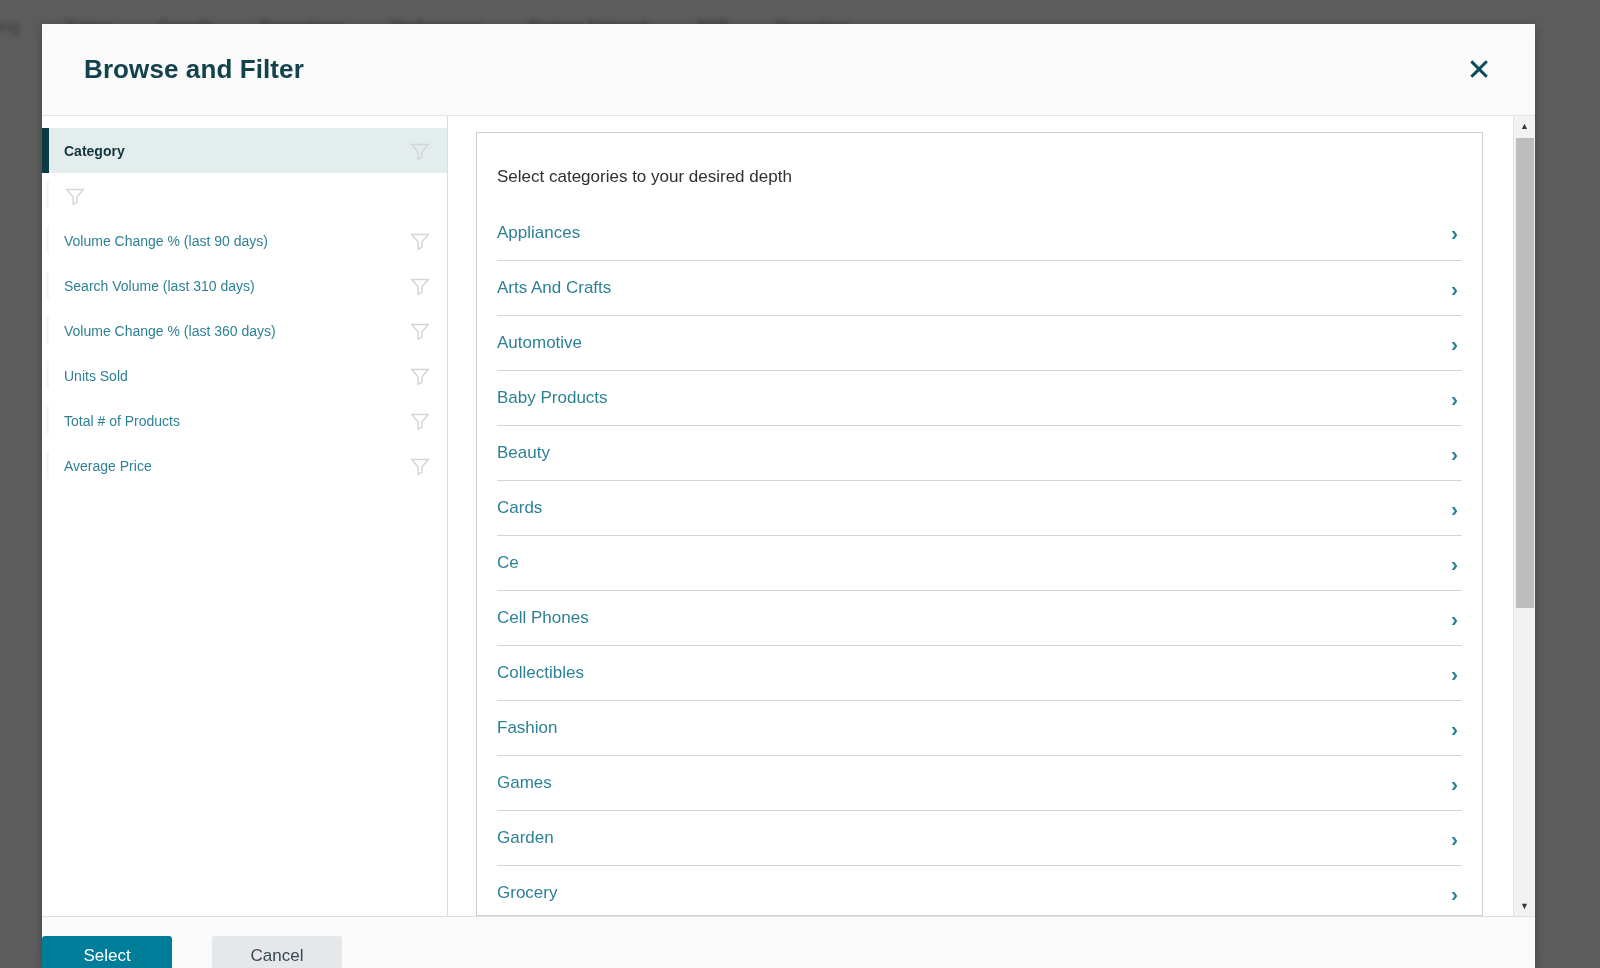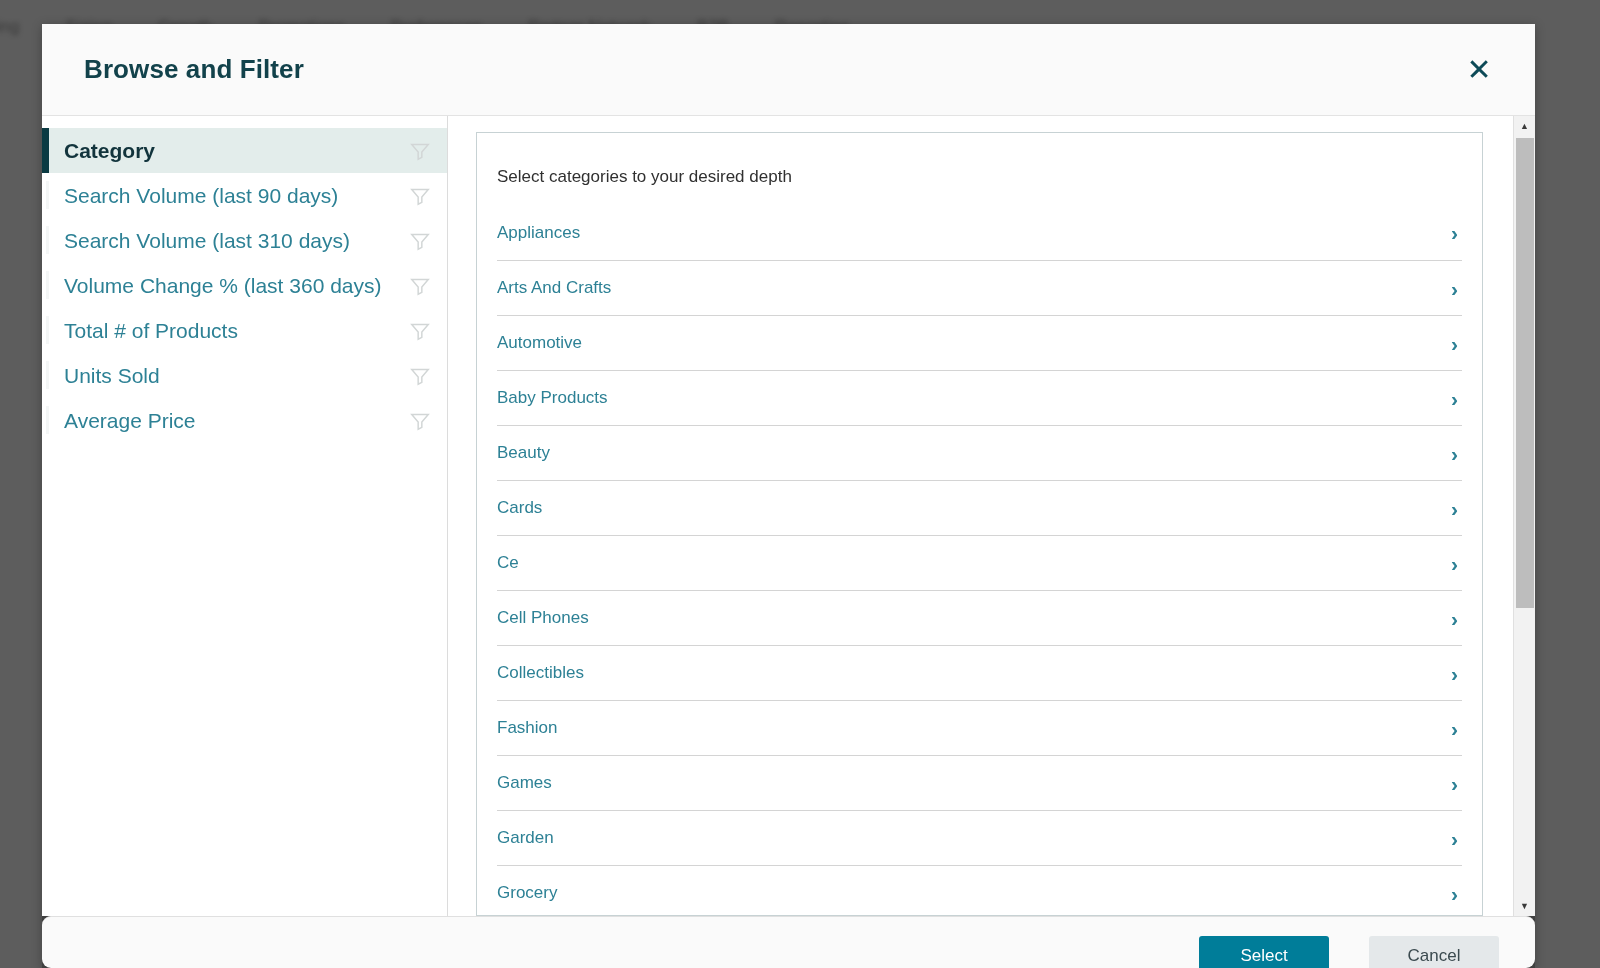--- a/index.html
+++ b/index.html
@@ -112,21 +112,21 @@
   }
   .facet-row:not(.selected) .facet-accent {
     background: #f4f6f6;
     width: 3px;
     left: 4px;
     top: 8px;
     height: 28px;
   }
   .facet-label {
     flex: 1;
-    font-size: 21px;
+    font-size: 14px;
     color: #2d8195;
     white-space: nowrap;
   }
   .facet-row.selected .facet-label {
     color: #12343c;
     font-weight: bold;
   }
   .funnel-icon { width: 22px; height: 22px; flex: none; display:block; }
 
   
@@ -197,24 +197,23 @@
   }
 
   
   #modal-footer {
     height: 52px;
     flex: none;
     background: #fafafa;
     border-top: 1px solid #e0e0e0;
     display: flex;
     align-items: flex-start;
-    justify-content: flex-end;
+    justify-content: flex-start;
     gap: 40px;
     padding: 19px 36px 12px 0;
-    border-radius: 9px;
   }
   .fbtn {
     width: 130px;
     height: 40px;
     border: none;
     border-radius: 3px;
     font-size: 17px;
     font-family: "Liberation Sans", sans-serif;
     cursor: pointer;
   }
@@ -251,21 +250,29 @@
           <span class="facet-accent"></span>
           <span class="facet-label">Category</span>
           <span>
             <svg class="funnel-icon" viewBox="0 0 24 24" fill="none" stroke="#d2d6d6" stroke-width="1.6">
               <path d="M3 5h18l-7 8v6l-4 2v-8z"></path>
             </svg>
           </span>
         </div>
         <div class="facet-row">
           <span class="facet-accent"></span>
-          <span class="facet-label">Search Volume (last 90 days)</span>
+          <span>
+            <svg class="funnel-icon" viewBox="0 0 24 24" fill="none" stroke="#d2d6d6" stroke-width="1.6">
+              <path d="M3 5h18l-7 8v6l-4 2v-8z"></path>
+            </svg>
+          </span>
+        </div>
+        <div class="facet-row">
+          <span class="facet-accent"></span>
+          <span class="facet-label">Volume Change % (last 90 days)</span>
           <span>
             <svg class="funnel-icon" viewBox="0 0 24 24" fill="none" stroke="#d2d6d6" stroke-width="1.6">
               <path d="M3 5h18l-7 8v6l-4 2v-8z"></path>
             </svg>
           </span>
         </div>
         <div class="facet-row">
           <span class="facet-accent"></span>
           <span class="facet-label">Search Volume (last 310 days)</span>
           <span>
@@ -278,30 +285,30 @@
           <span class="facet-accent"></span>
           <span class="facet-label">Volume Change % (last 360 days)</span>
           <span>
             <svg class="funnel-icon" viewBox="0 0 24 24" fill="none" stroke="#d2d6d6" stroke-width="1.6">
               <path d="M3 5h18l-7 8v6l-4 2v-8z"></path>
             </svg>
           </span>
         </div>
         <div class="facet-row">
           <span class="facet-accent"></span>
+          <span class="facet-label">Units Sold</span>
+          <span>
+            <svg class="funnel-icon" viewBox="0 0 24 24" fill="none" stroke="#d2d6d6" stroke-width="1.6">
+              <path d="M3 5h18l-7 8v6l-4 2v-8z"></path>
+            </svg>
+          </span>
+        </div>
+        <div class="facet-row">
+          <span class="facet-accent"></span>
           <span class="facet-label">Total # of Products</span>
-          <span>
-            <svg class="funnel-icon" viewBox="0 0 24 24" fill="none" stroke="#d2d6d6" stroke-width="1.6">
-              <path d="M3 5h18l-7 8v6l-4 2v-8z"></path>
-            </svg>
-          </span>
-        </div>
-        <div class="facet-row">
-          <span class="facet-accent"></span>
-          <span class="facet-label">Units Sold</span>
           <span>
             <svg class="funnel-icon" viewBox="0 0 24 24" fill="none" stroke="#d2d6d6" stroke-width="1.6">
               <path d="M3 5h18l-7 8v6l-4 2v-8z"></path>
             </svg>
           </span>
         </div>
         <div class="facet-row">
           <span class="facet-accent"></span>
           <span class="facet-label">Average Price</span>
           <span>

